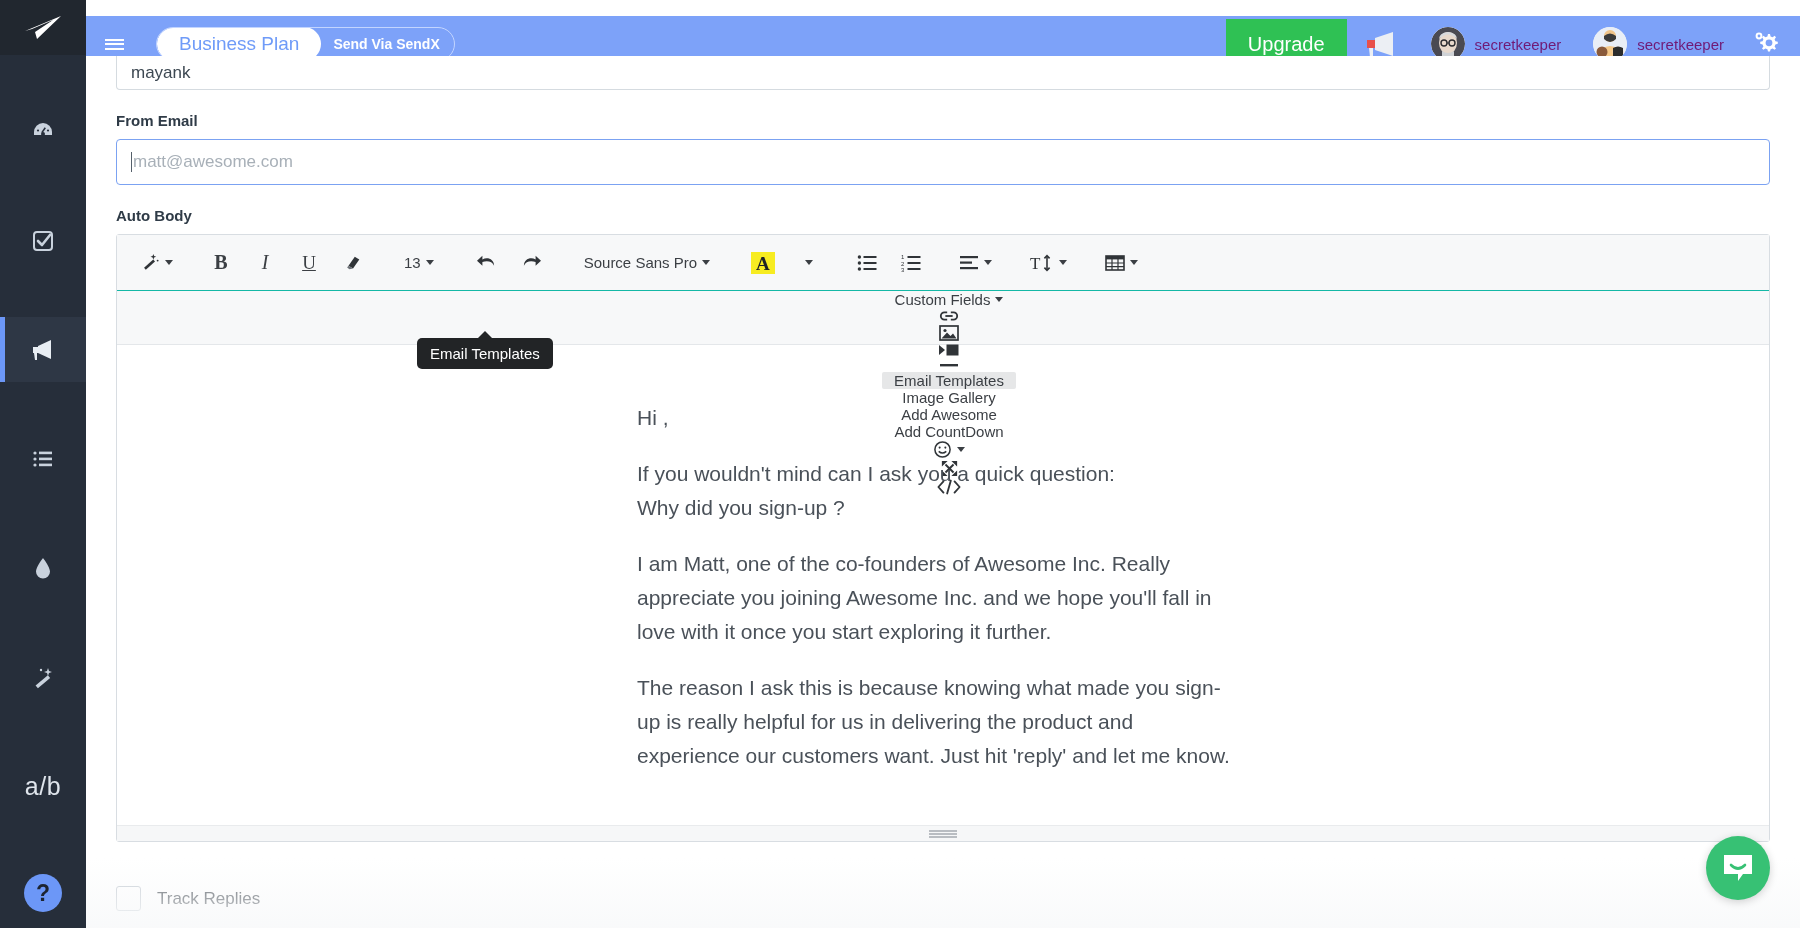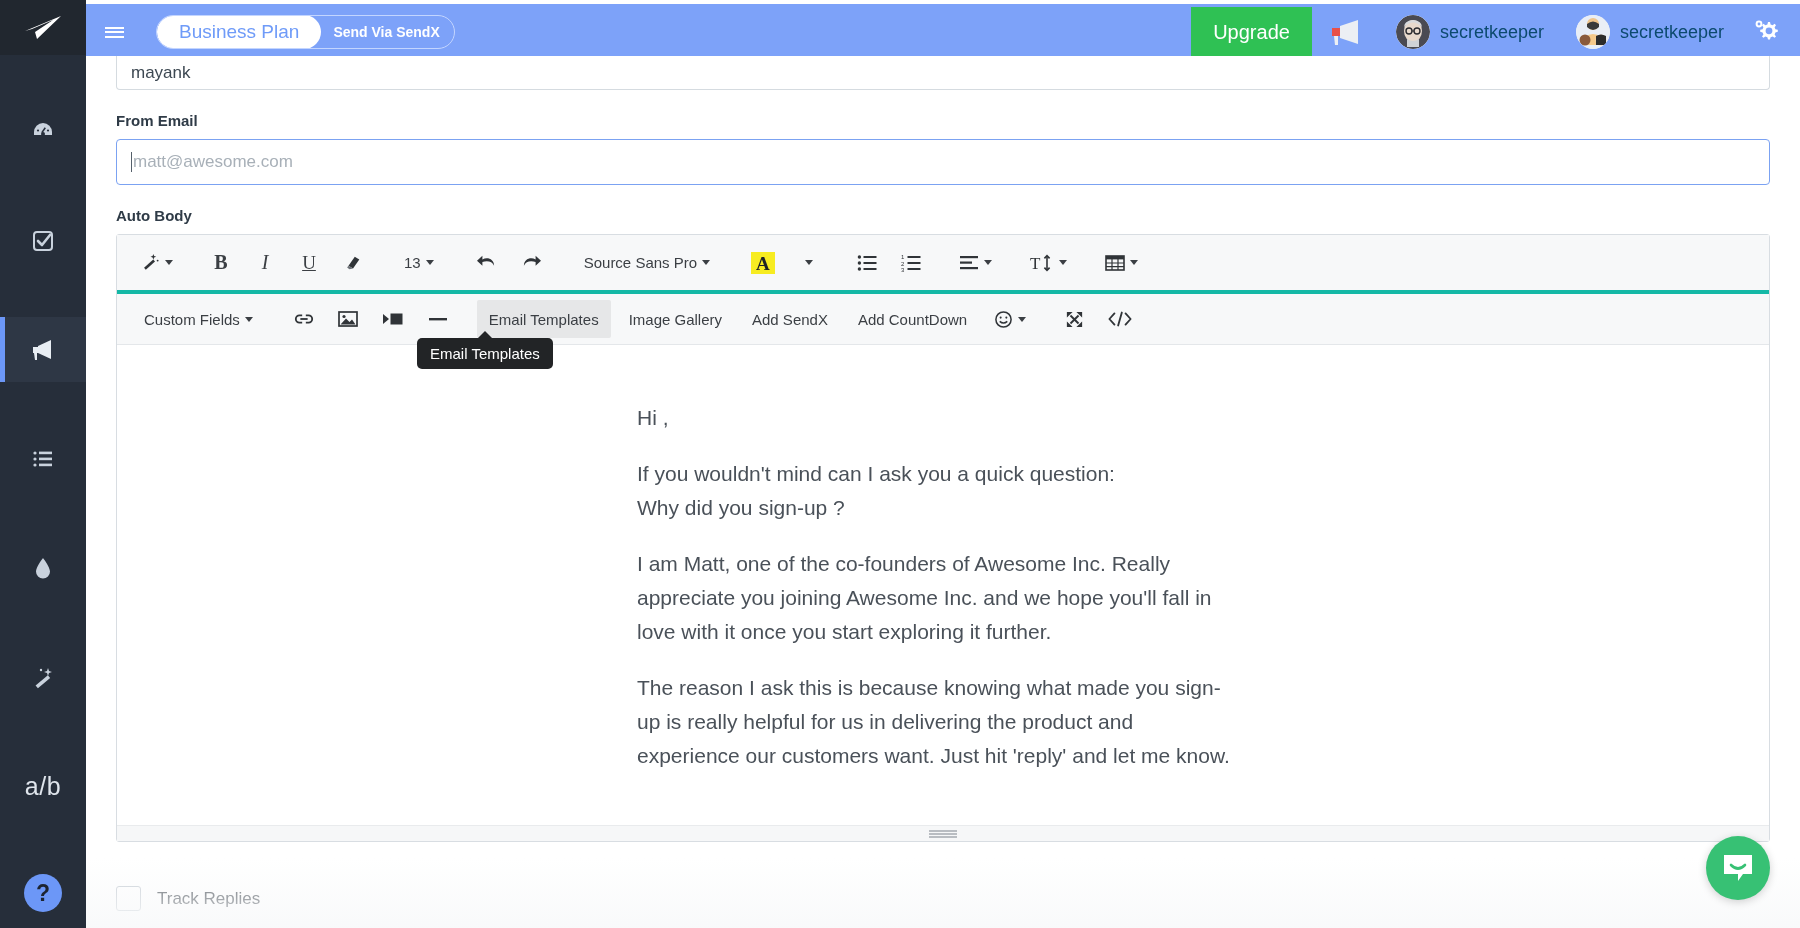--- a/index.html
+++ b/index.html
@@ -41,21 +41,21 @@
   .sb-help {
     position: absolute; left: 24px; bottom: 16px;
     width: 38px; height: 38px; border-radius: 50%;
     background: #6c97f7; color: #1d2430;
     display: flex; align-items: center; justify-content: center;
     font-size: 23px; font-weight: bold; cursor: pointer;
   }
 
   
   .topbar {
-    position: absolute; left: 86px; top: 4px;
+    position: absolute; left: 86px; top: 16px;
     width: 1714px; height: 56px;
     background: #7da2f9;
     display: flex; align-items: center;
   }
   .hamburger {
     width: 56px; height: 56px; display: flex; align-items: center;
     justify-content: center; cursor: pointer;
   }
   .hamburger span {
     display: block; width: 19px; height: 2px; background: #fff; margin: 2.5px 0;
@@ -79,21 +79,21 @@
   .upgrade-btn {
     background: #2fc154; color: #ffffff;
     height: 50px; min-width: 120px;
     display: flex; align-items: center; justify-content: center;
     font-size: 20px; cursor: pointer; padding: 0 22px;
   }
   .tb-cell {
     height: 56px; display: flex; align-items: center;
     padding: 0 16px; cursor: pointer; gap: 10px;
   }
-  .tb-user-name { color: #0c4a6e; font-size: 18px; }
+  .tb-user-name { color: #701a75; font-size: 15px; }
   .avatar {
     width: 34px; height: 34px; border-radius: 50%;
     background: #e9eef6; overflow: hidden; position: relative;
     display: block;
   }
   .gear { padding: 0 20px 0 14px; cursor: pointer; }
 
   
   .main {
     position: absolute; left: 86px; top: 56px;
@@ -133,21 +133,21 @@
     background: #ffffff; position: relative;
   }
   .toolbar {
     background: #f7f8f9;
     border-bottom: 1px solid #e4e7ea;
   }
   .tb-row {
     display: flex; align-items: center;
     height: 55px; padding-left: 12px;
   }
-  .tb-row.row2 { height: 54px; border-top: 4px solid #14b8a6; }
+  .tb-row.row2 { height: 54px; border-top: 1px solid #14b8a6; flex-direction: column; }
   .tb-btn {
     height: 38px; min-width: 38px;
     display: flex; align-items: center; justify-content: center;
     gap: 5px; padding: 0 9px; margin: 0 3px;
     color: #3b3f44; font-size: 15px; cursor: pointer;
     border-radius: 2px; white-space: nowrap;
   }
   .tb-btn.text { padding: 0 12px; }
   .tb-btn.active-hover { background: #e6e7e8; }
   .caret-dn {
@@ -551,21 +551,21 @@
 
             <div class="tb-btn text active-hover">
               <span>Email Templates</span>
             </div>
 
             <div class="tb-btn text">
               <span>Image Gallery</span>
             </div>
 
             <div class="tb-btn text">
-              <span>Add SendX</span>
+              <span>Add Awesome</span>
             </div>
 
             <div class="tb-btn text">
               <span>Add CountDown</span>
             </div>
 
             <div class="tb-btn">
               <svg width="19" height="19" viewBox="0 0 20 20">
                 <circle cx="10" cy="10" r="8" fill="none" stroke="#303438" stroke-width="1.6"></circle>
                 <circle cx="7" cy="8" r="1.1" fill="#303438"></circle>

